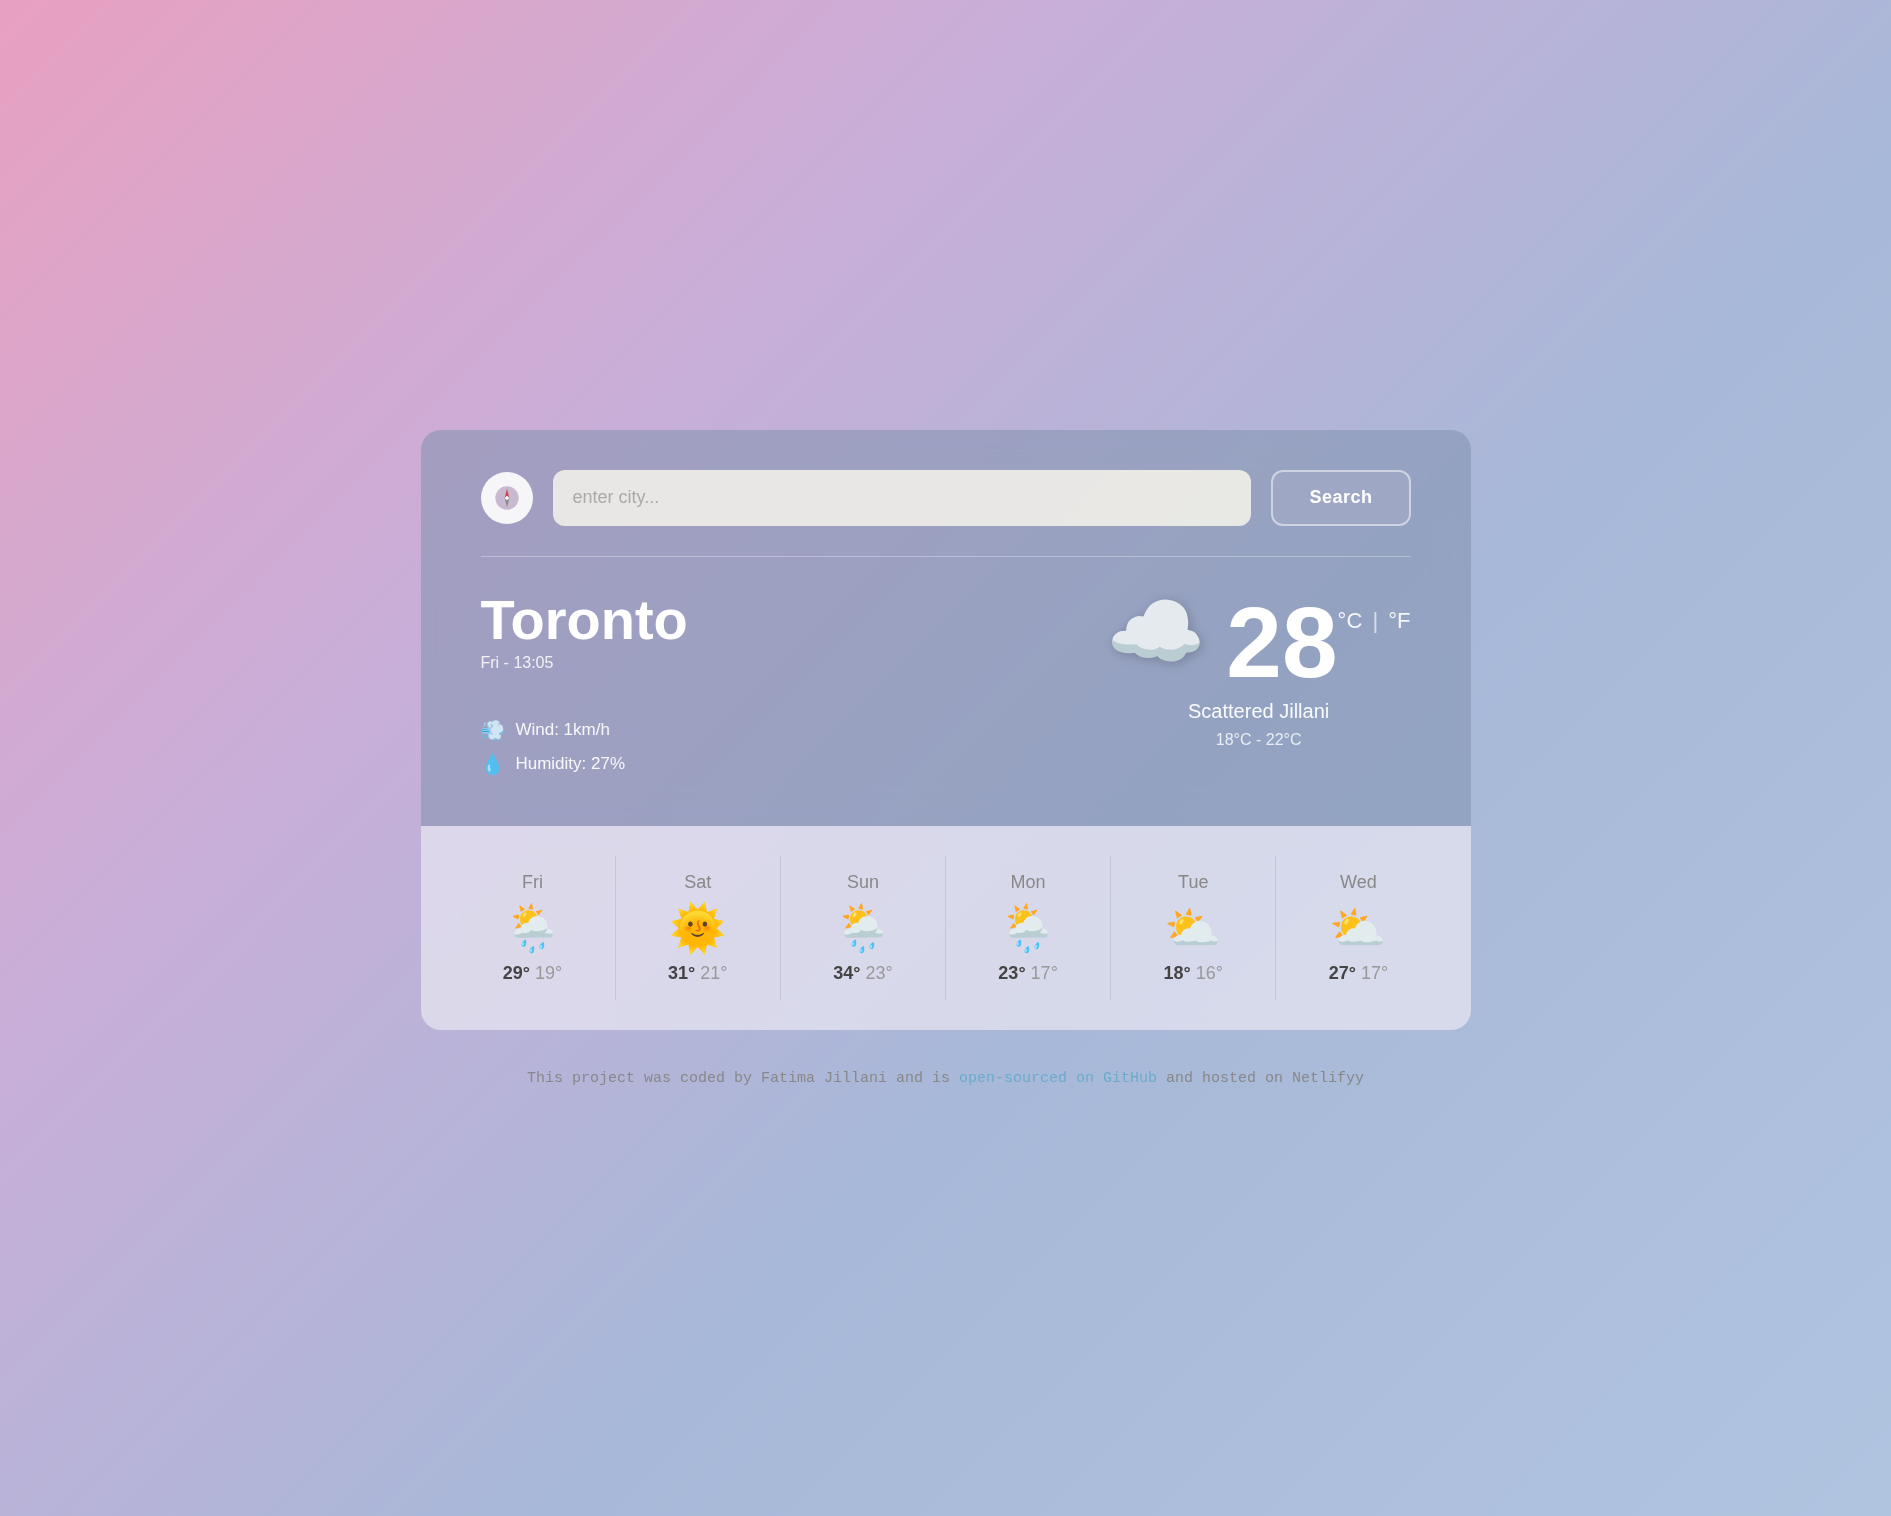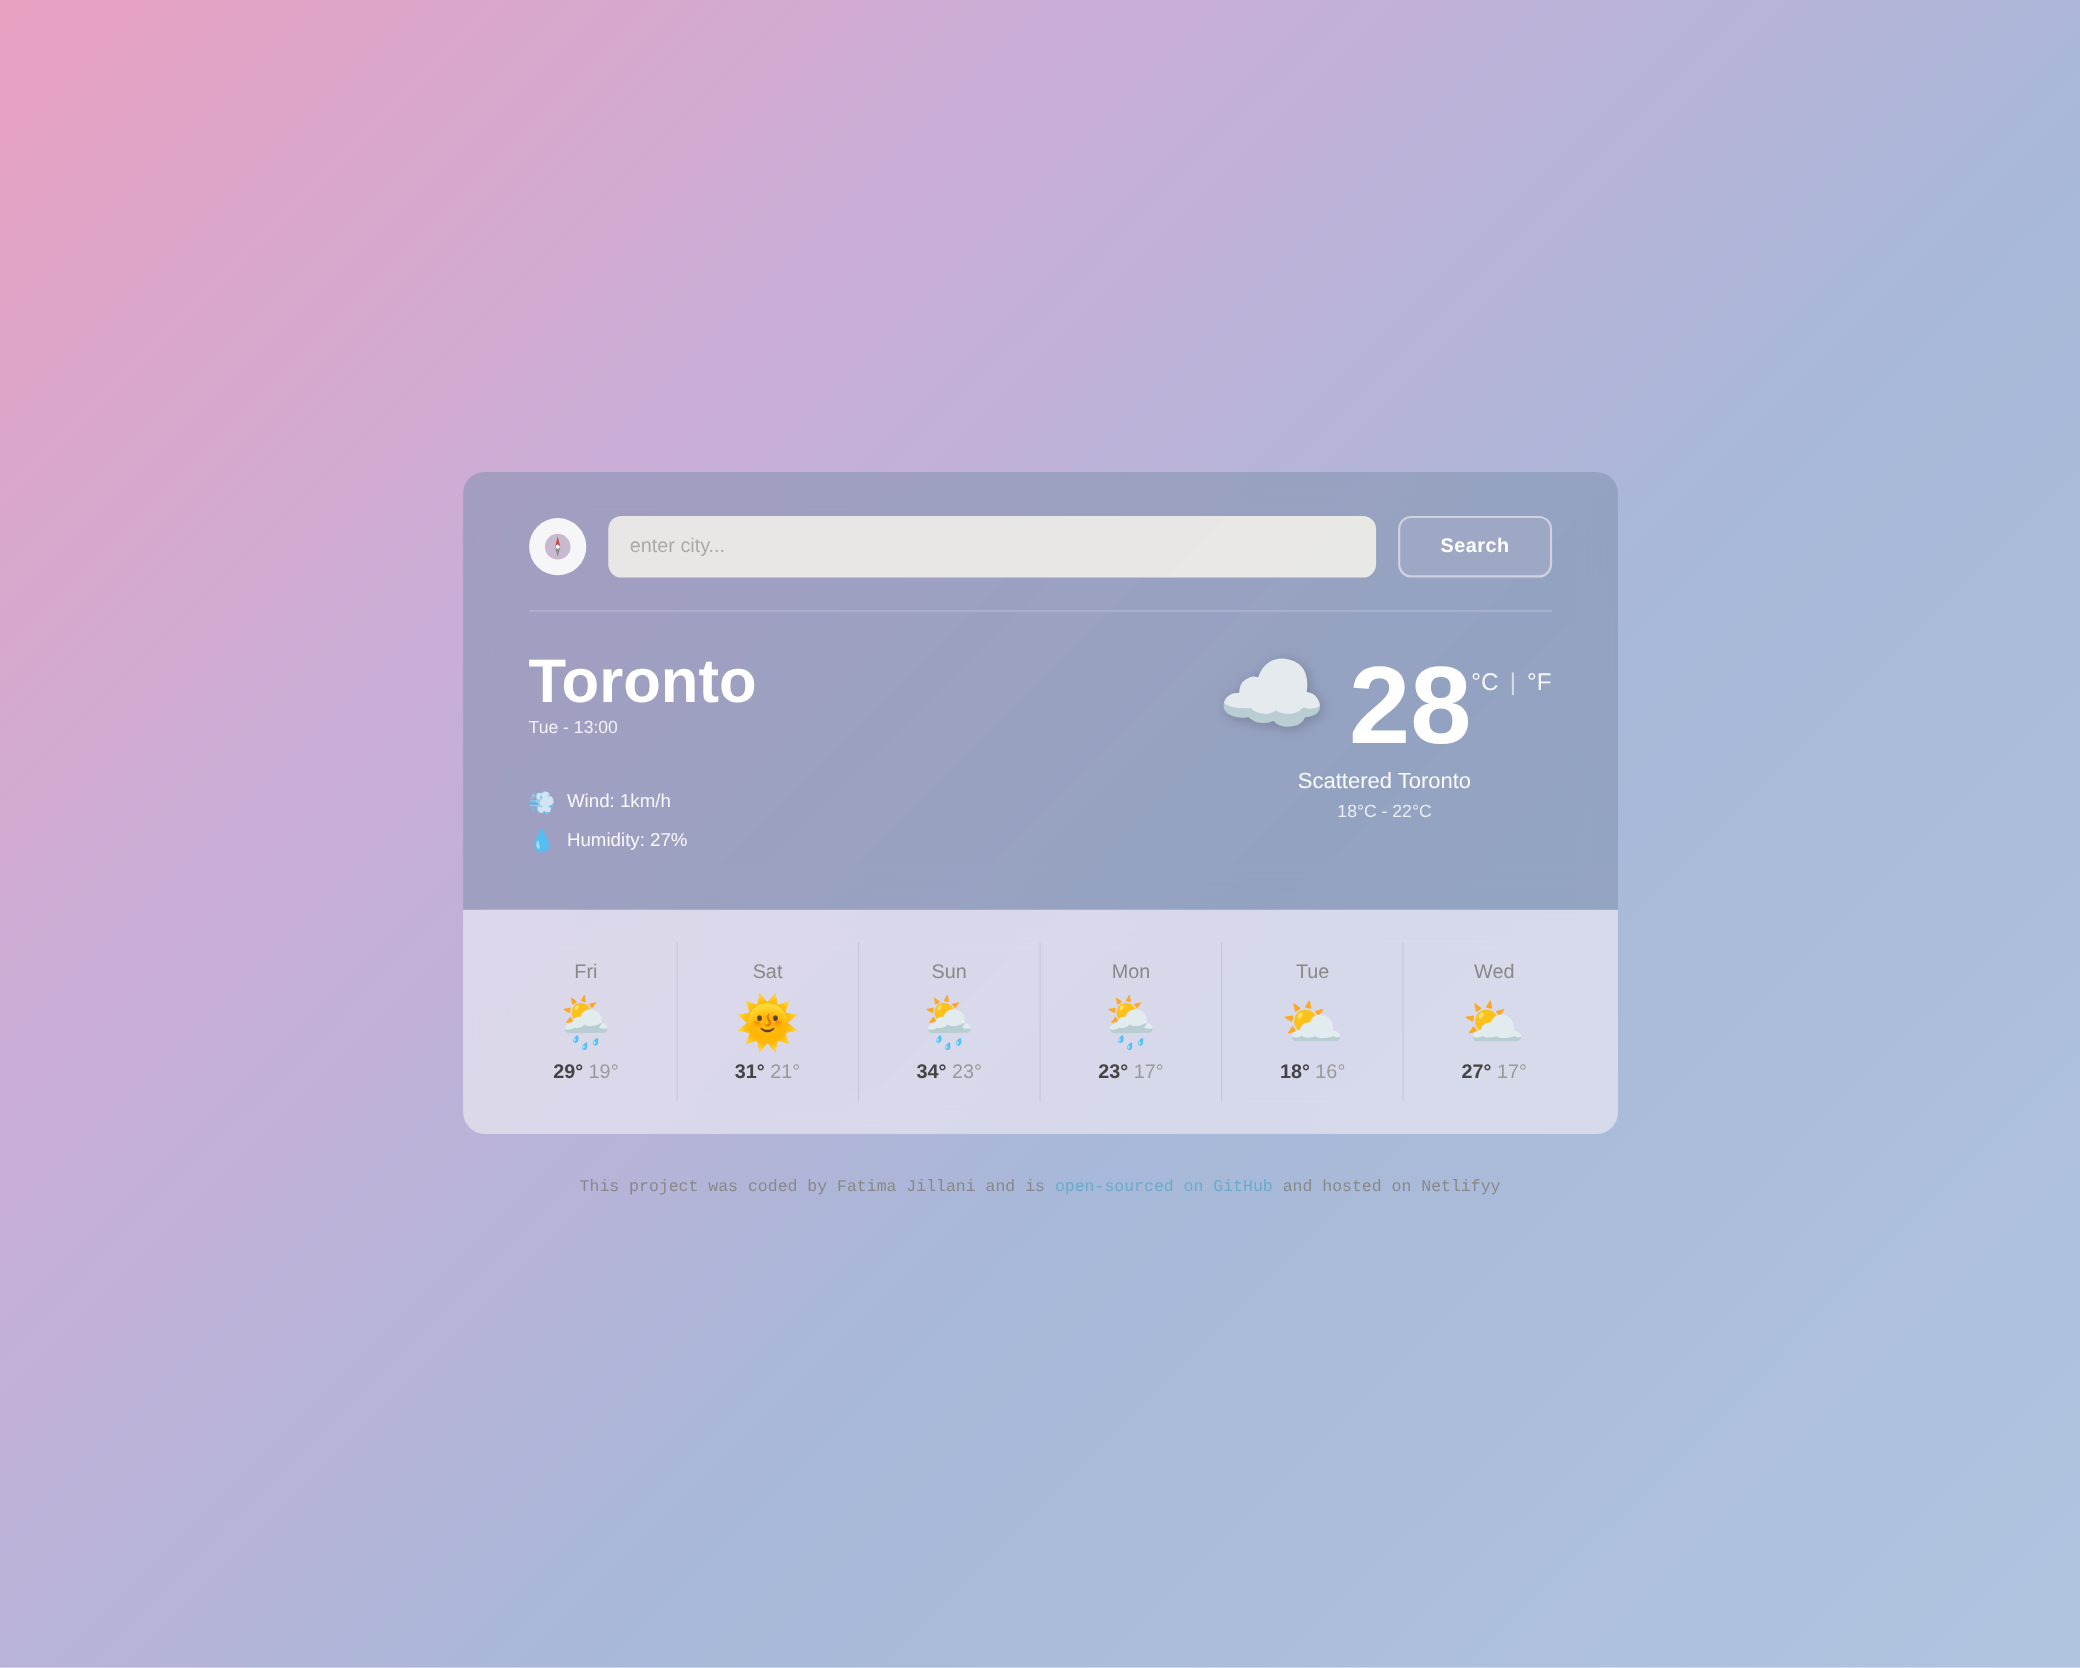--- a/index.html
+++ b/index.html
@@ -273,21 +273,21 @@
       </div>
       <input class="search-input" type="text" placeholder="enter city..." style="">
       <button class="search-btn">Search</button>
     </div>
 
     <hr class="divider">
 
     <div class="weather-main">
       <div class="city-info">
         <div class="city-name">Toronto</div>
-        <div class="city-datetime">Tue - 13:00</div>
+        <div class="city-datetime">Fri - 13:05</div>
         <div class="weather-stats">
           <div class="stat-row">
             <span class="stat-icon">💨</span>
             <span>Wind: 1km/h</span>
           </div>
           <div class="stat-row">
             <span class="stat-icon">💧</span>
             <span>Humidity: 27%</span>
           </div>
         </div>
@@ -300,21 +300,21 @@
             <div style="display:flex; align-items:flex-start;">
               <span class="temp-value">28</span>
               <div class="temp-units">
                 <span>°C</span>
                 <span class="separator">|</span>
                 <span>°F</span>
               </div>
             </div>
           </div>
         </div>
-        <div class="weather-description">Scattered Toronto</div>
+        <div class="weather-description">Scattered Jillani</div>
         <div class="temp-range">18°C - 22°C</div>
       </div>
     </div>
 
   </div>
 
   <div class="forecast-card" id="forecast-container">
   <div class="forecast-day">
       <div class="day-label">Fri</div>
       <div class="forecast-icon">🌦️</div>

